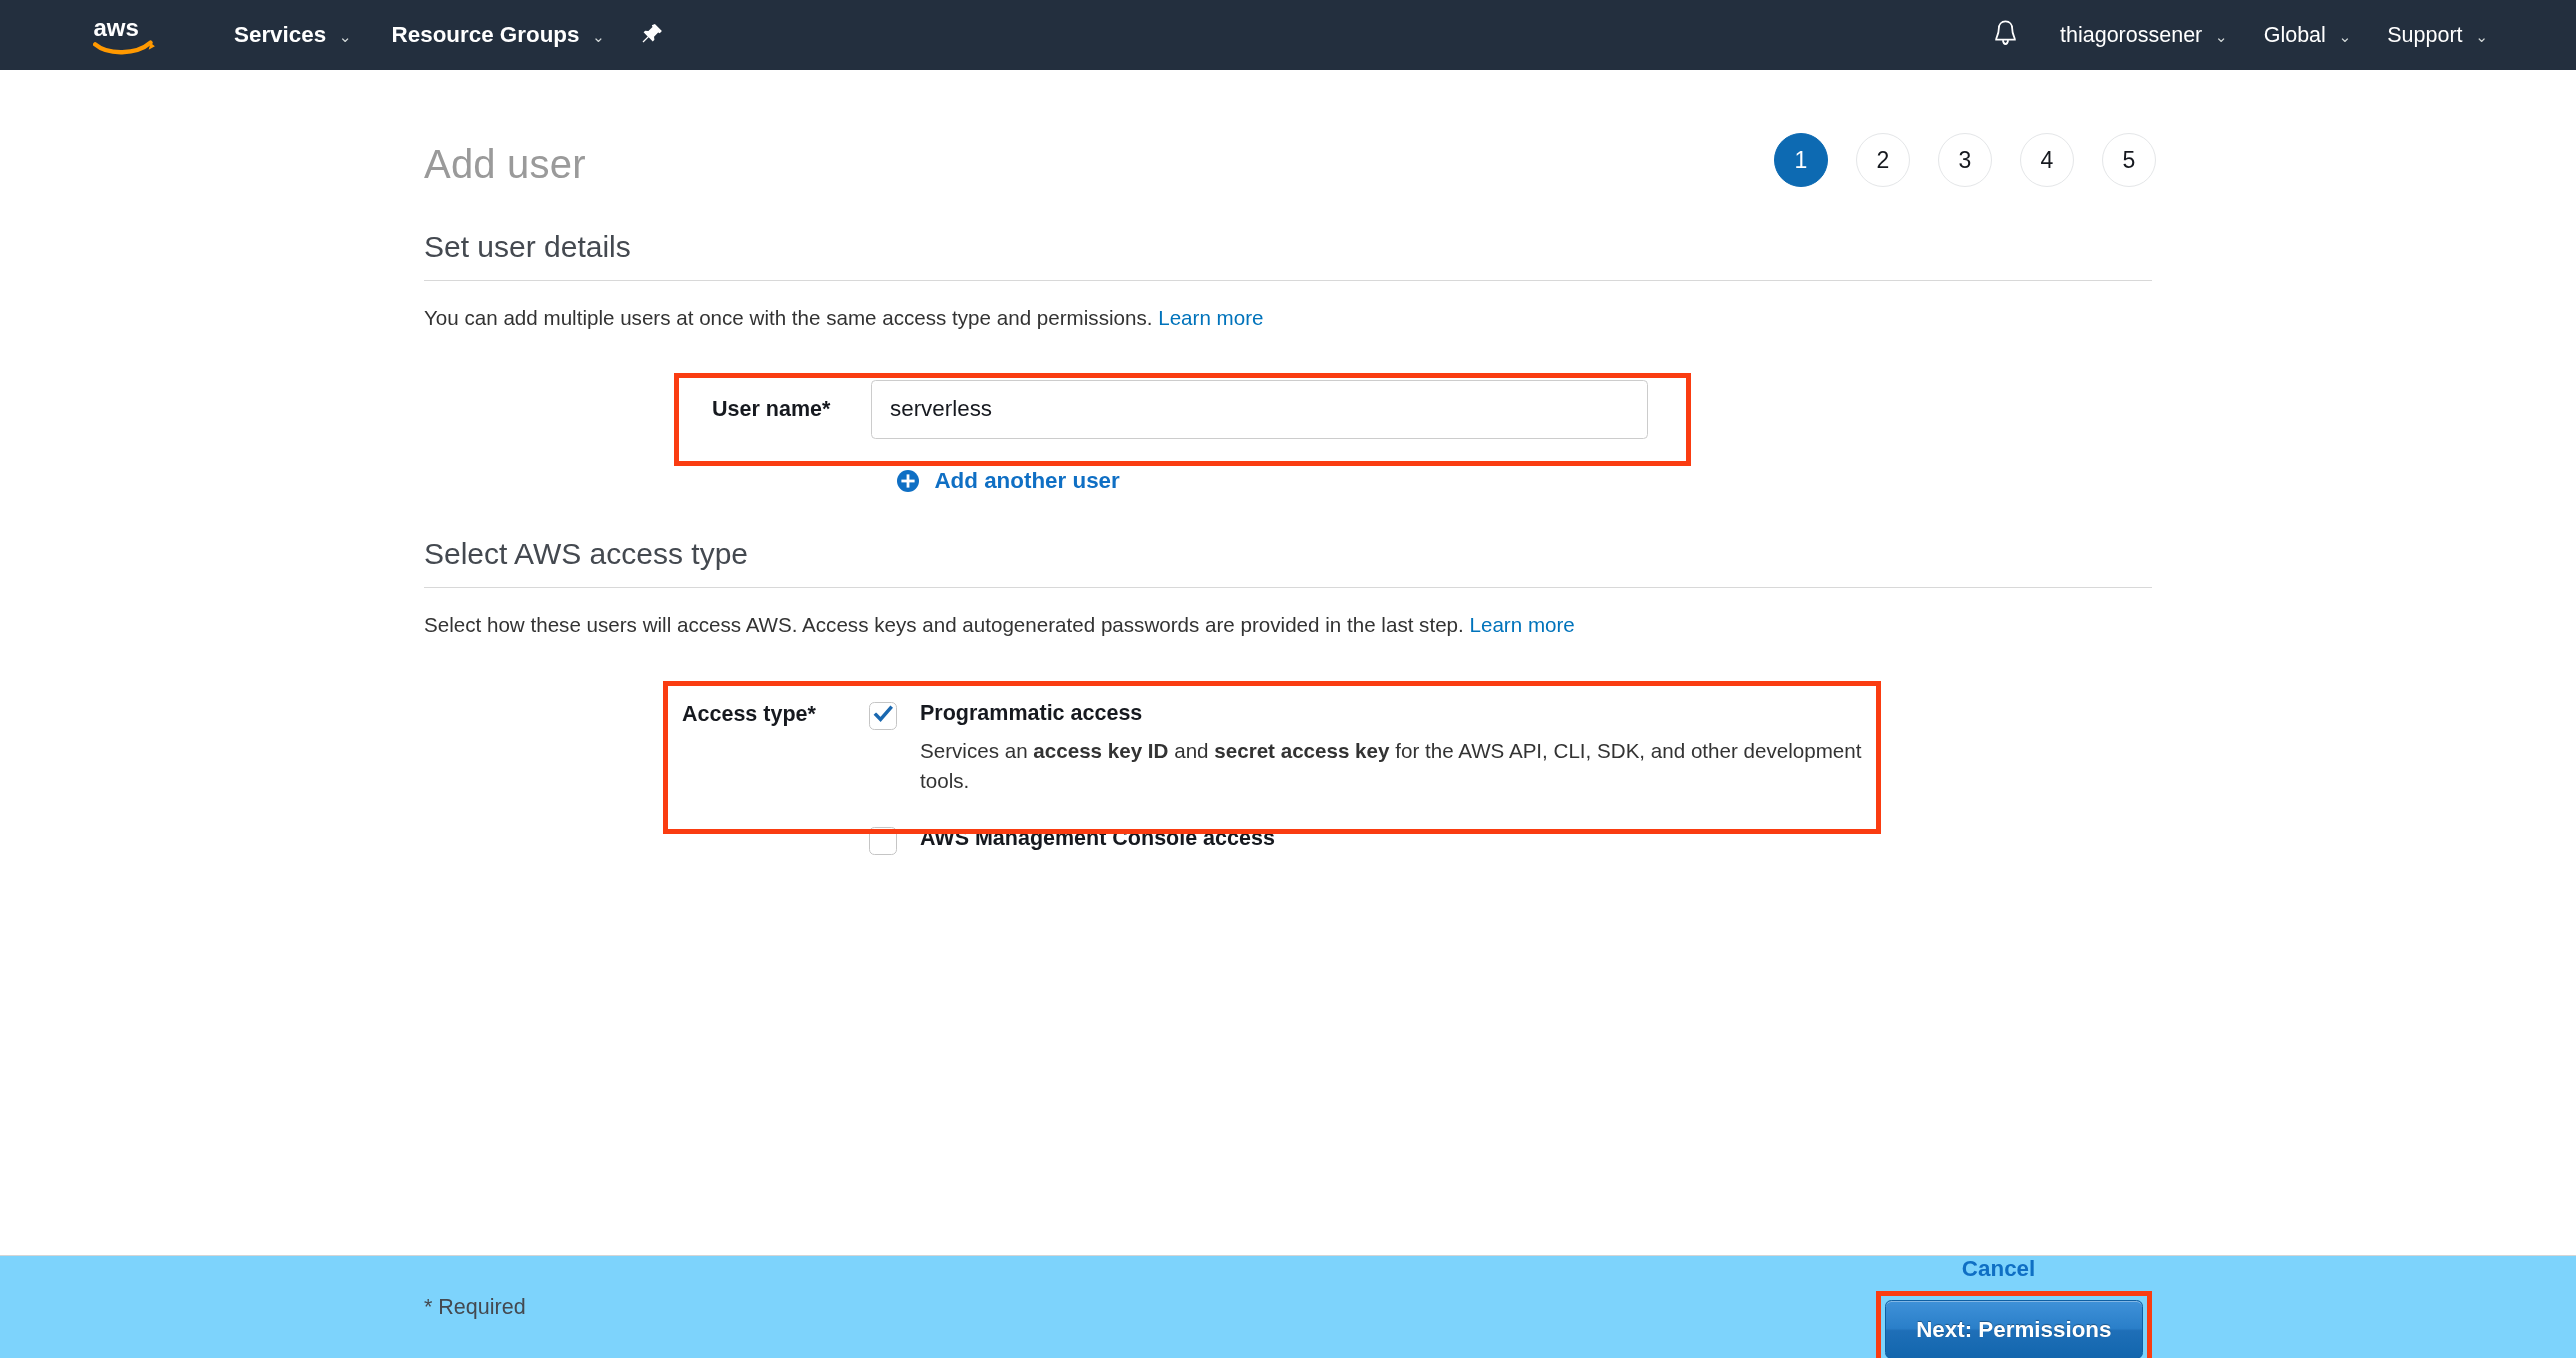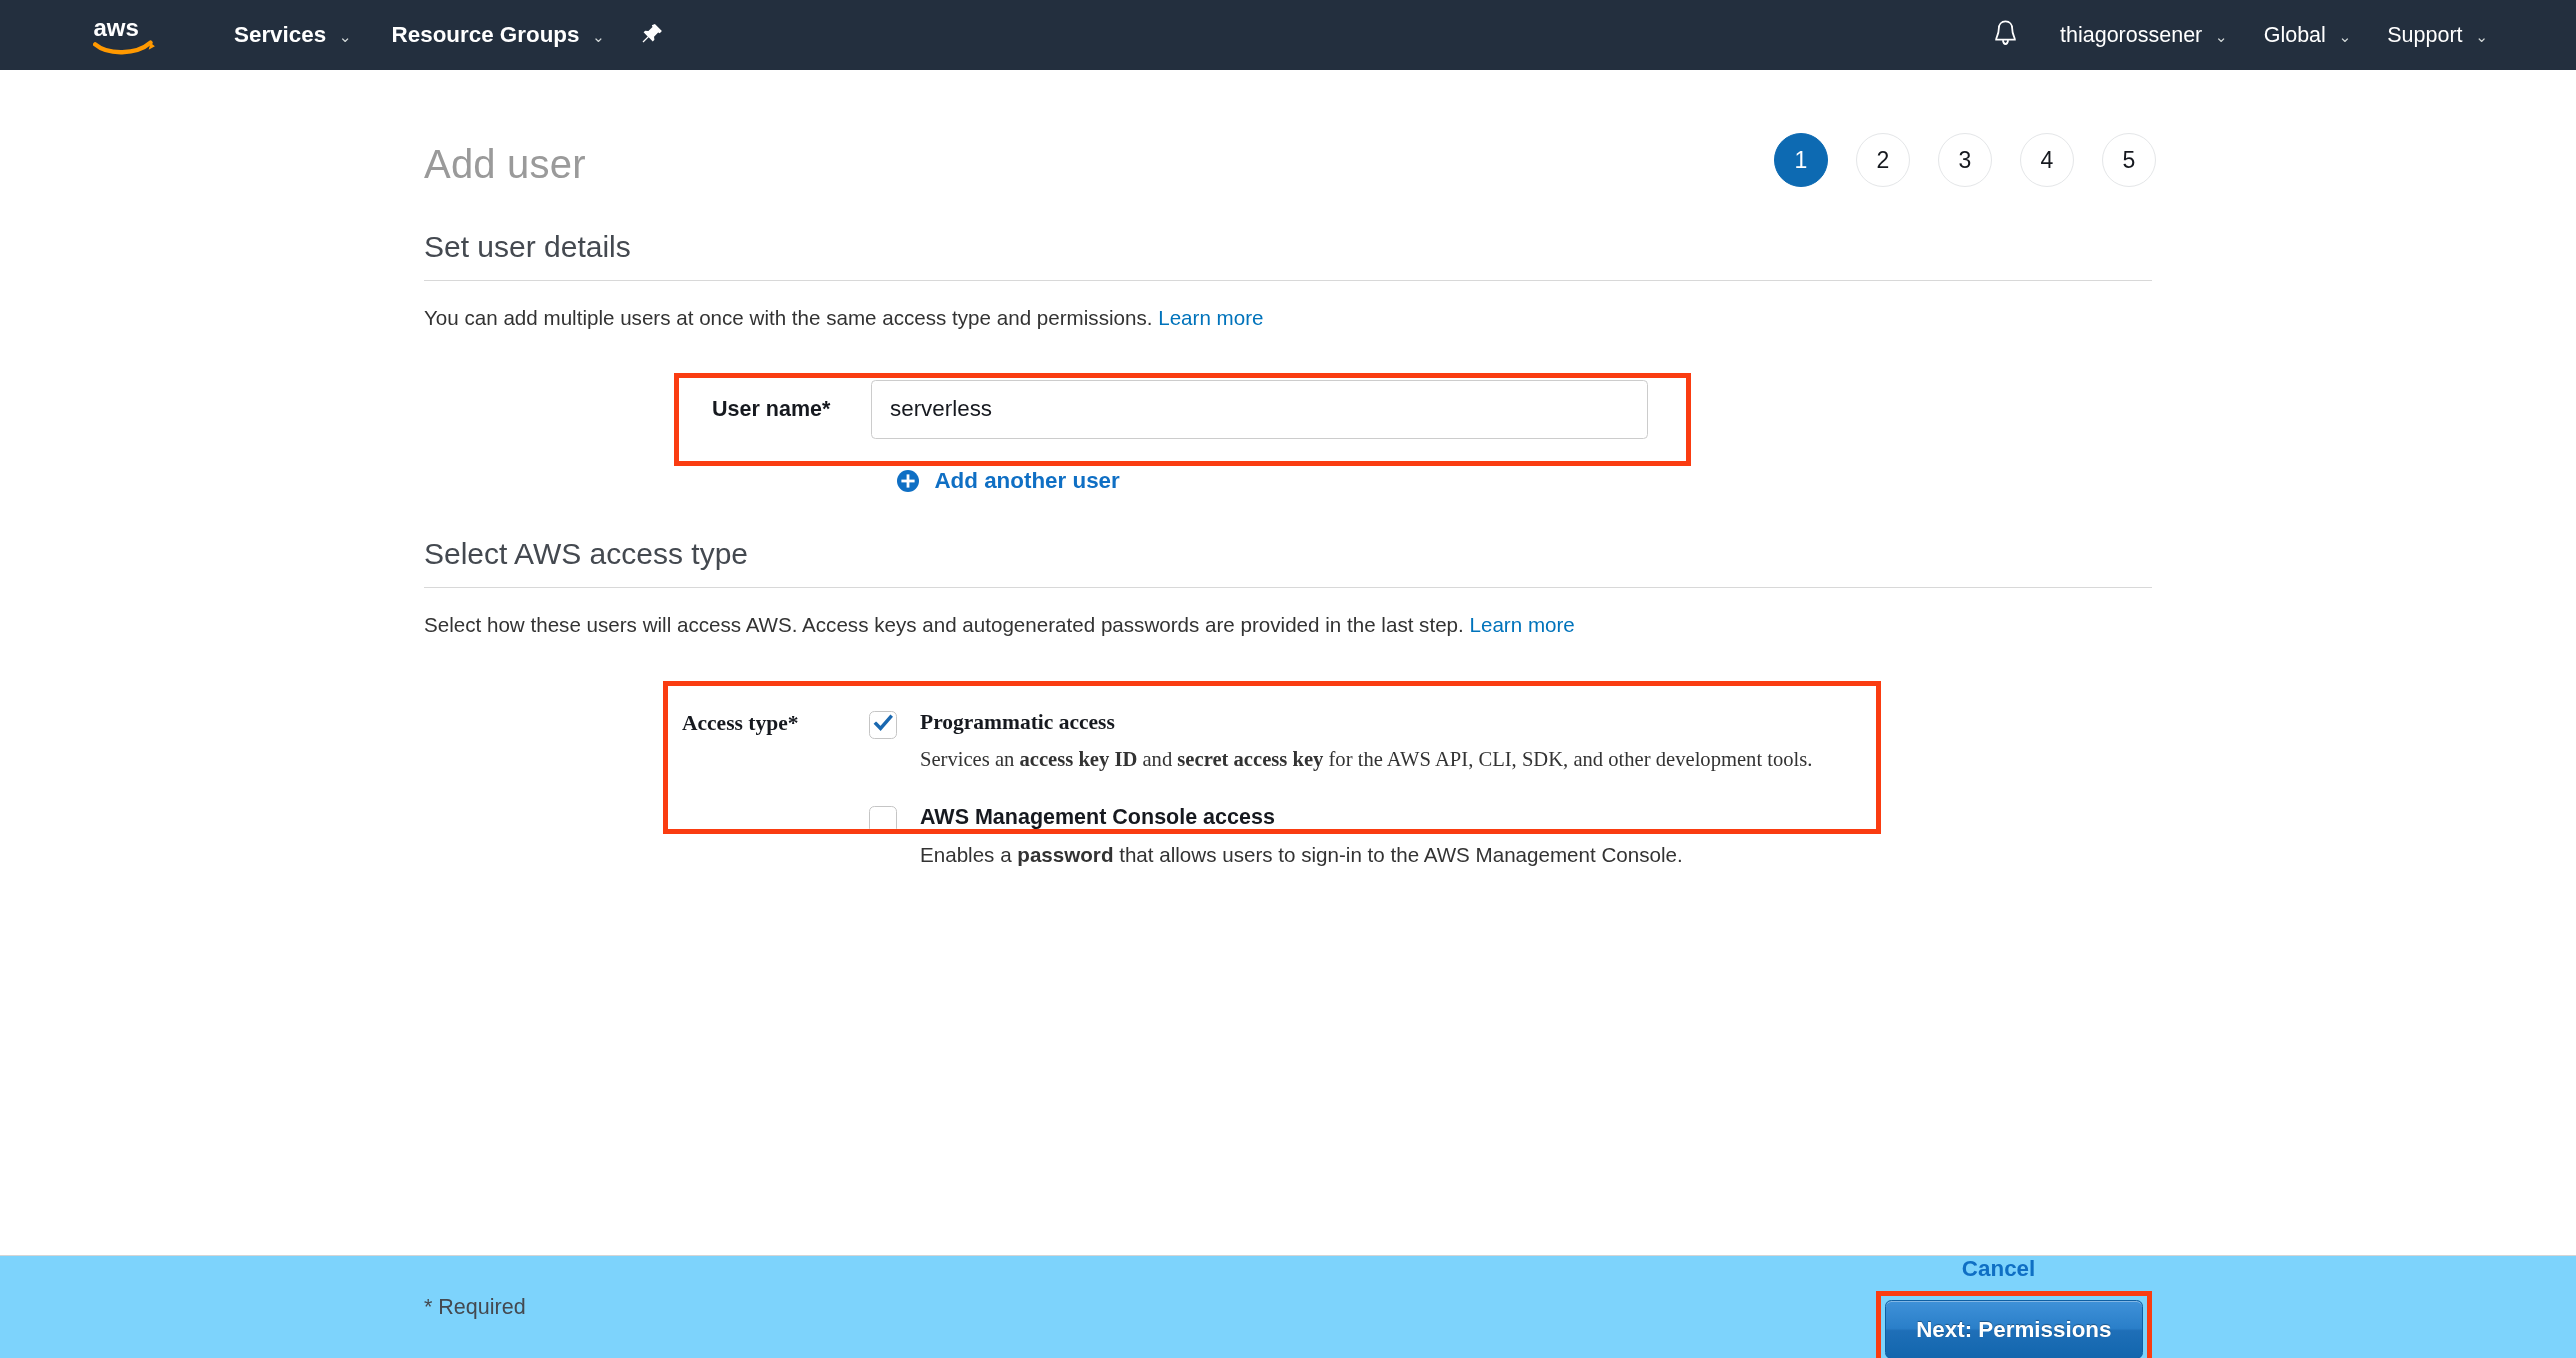--- a/index.html
+++ b/index.html
@@ -237,22 +237,21 @@
   #redbox-access {
     left: 239px;
     top: 0px;
     width: 1218px;
     height: 153px;
   }
   .access-row {
     display: flex;
     align-items: flex-start;
     padding-left: 258px;
-    padding-top: 28px;
-    font-family: Liberation Serif, serif;
+    padding-top: 19px;
   }
   .access-label {
     font-size: 21.5px;
     font-weight: bold;
     color: #16191f;
     width: 187px;
     padding-top: 1.8px;
     white-space: nowrap;
   }
   .checkbox {
@@ -493,21 +492,20 @@
             <div class="opt-desc"><span>Services an </span><b>access key ID</b><span> and </span><b>secret access key</b><span> for the AWS API, CLI, SDK, and other development tools.</span></div>
           </div>
         </div>
       </div>
 
       <div class="access-row-2">
         <div class="access-label"></div>
         <div class="checkbox"></div>
         <div class="opt-body">
           <div class="opt-title">AWS Management Console access</div>
-          <div class="opt-desc"><span>Enables a </span><b>password</b><span> that allows users to sign-in to the AWS Management Console.</span></div>
         </div>
       </div>
 
     </div>
   </div>
 
   <div class="footer">
     <div class="required-note">* Required</div>
     <div class="footer-right">
       <div class="cancel-btn">Cancel</div>

